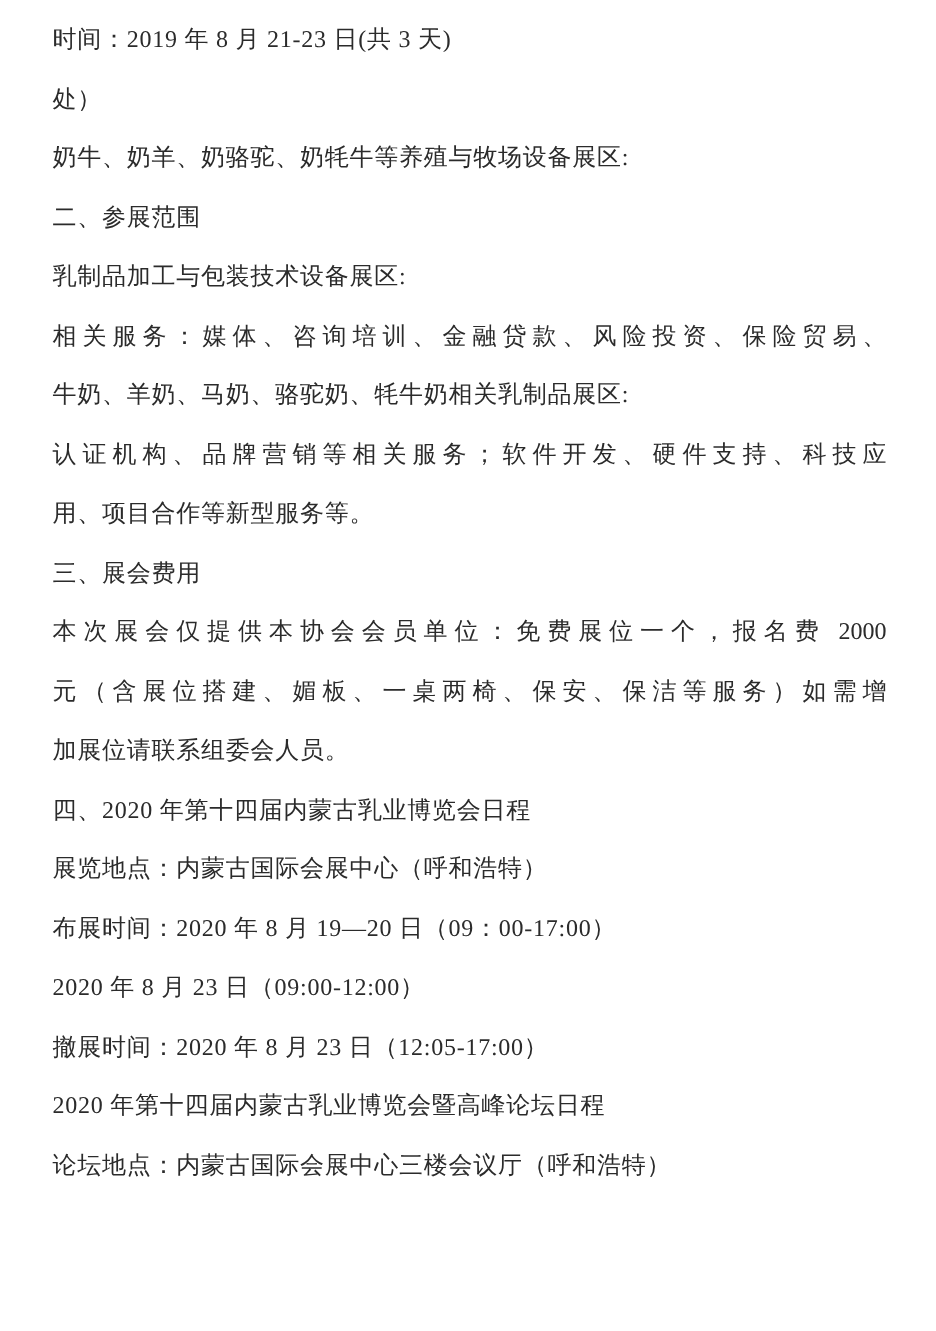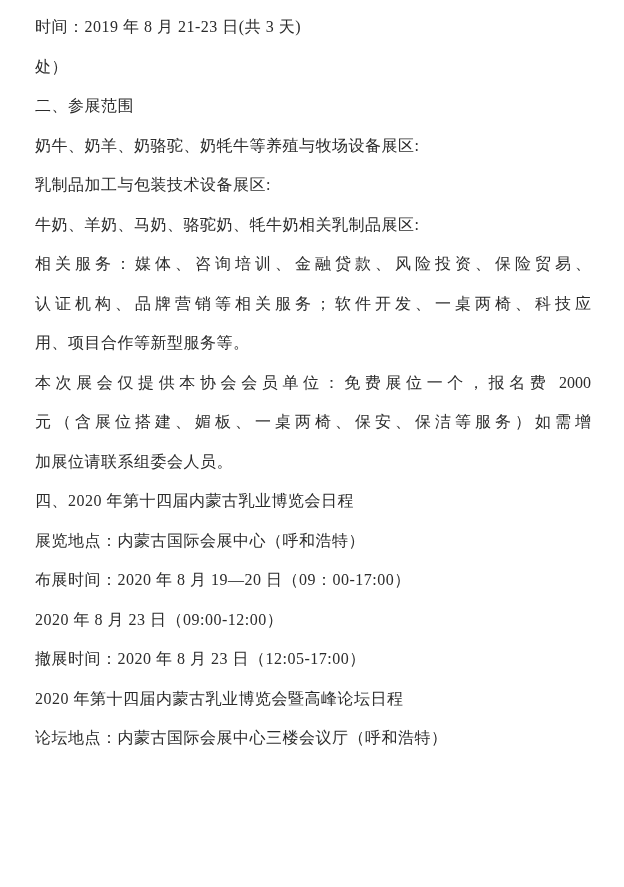--- a/index.html
+++ b/index.html
@@ -35,27 +35,28 @@
     letter-spacing: 0px;
   }
 </style>
 </head>
 <body>
 
 <div class="page">
   <div class="doc-body" id="doc-body">
       <div class="line">时间：2019 年 8 月 21-23 日(共 3 天)</div>
       <div class="line">处）</div>
+      <div class="line">奶牛、奶羊、奶骆驼、奶牦牛等养殖与牧场设备展区:</div>
       <div class="line">二、参展范围</div>
-      <div class="line">奶牛、奶羊、奶骆驼、奶牦牛等养殖与牧场设备展区:</div>
       <div class="line">乳制品加工与包装技术设备展区:</div>
+      <div class="line justify">相关服务：媒体、咨询培训、金融贷款、风险投资、保险贸易、</div>
       <div class="line">牛奶、羊奶、马奶、骆驼奶、牦牛奶相关乳制品展区:</div>
-      <div class="line justify">相关服务：媒体、咨询培训、金融贷款、风险投资、保险贸易、</div>
-      <div class="line justify">认证机构、品牌营销等相关服务；软件开发、一桌两椅、科技应</div>
+      <div class="line justify">认证机构、品牌营销等相关服务；软件开发、硬件支持、科技应</div>
       <div class="line">用、项目合作等新型服务等。</div>
+      <div class="line">三、展会费用</div>
       <div class="line justify">本次展会仅提供本协会会员单位：免费展位一个，报名费 2000</div>
       <div class="line justify">元（含展位搭建、媚板、一桌两椅、保安、保洁等服务）如需增</div>
       <div class="line">加展位请联系组委会人员。</div>
       <div class="line">四、2020 年第十四届内蒙古乳业博览会日程</div>
       <div class="line">展览地点：内蒙古国际会展中心（呼和浩特）</div>
       <div class="line">布展时间：2020 年 8 月 19—20 日（09：00-17:00）</div>
       <div class="line">2020 年 8 月 23 日（09:00-12:00）</div>
       <div class="line">撤展时间：2020 年 8 月 23 日（12:05-17:00）</div>
       <div class="line">2020 年第十四届内蒙古乳业博览会暨高峰论坛日程</div>
       <div class="line">论坛地点：内蒙古国际会展中心三楼会议厅（呼和浩特）</div>

